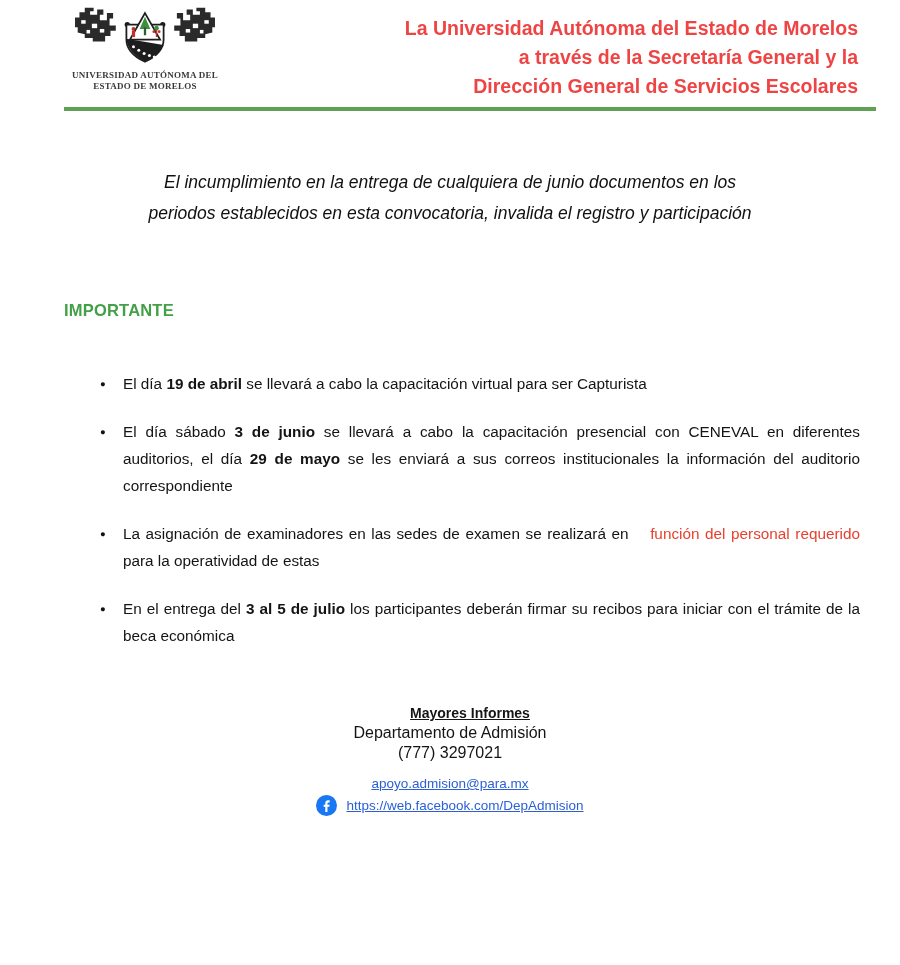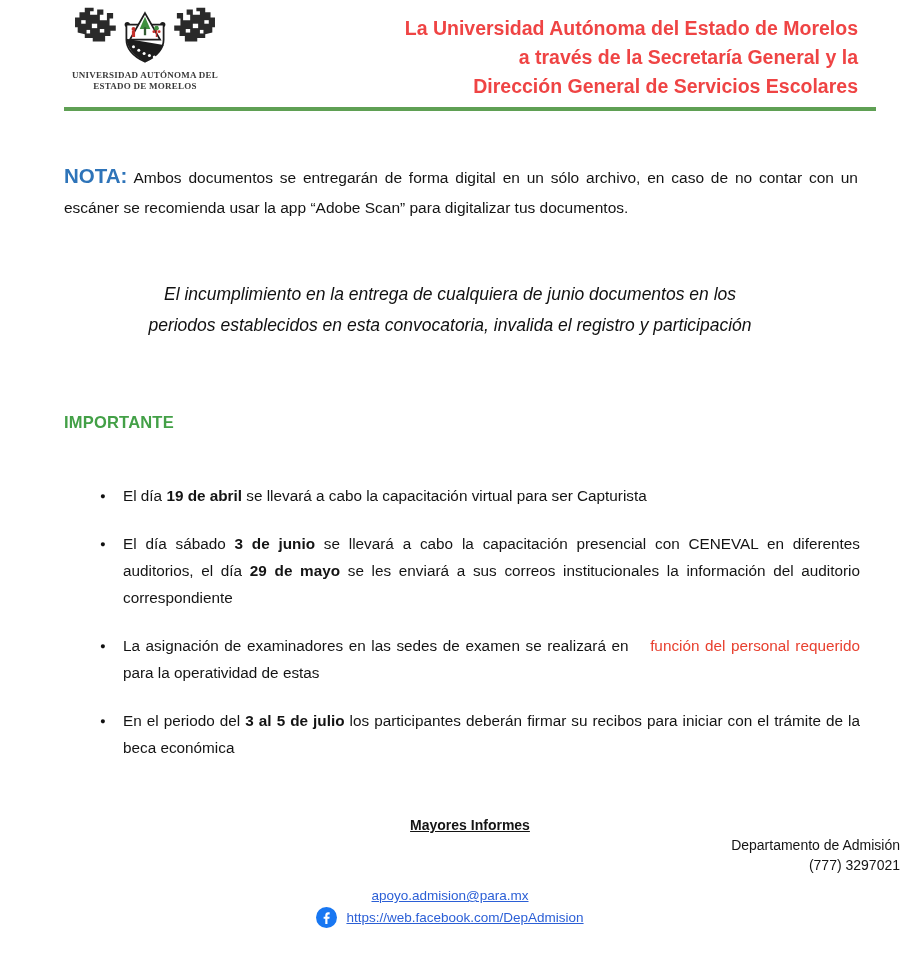--- a/index.html
+++ b/index.html
@@ -60,21 +60,21 @@
     font-size:9.5px; line-height:27px; color:#111;
   }
   ul.bullets .b { font-weight:bold; }
   ul.bullets .r { color:var(--alert-red,#E8402F);margin-left:16px; }
   
   .footer { margin-top:54px; text-align:center; }
   .footer-title {
     font-weight:bold; text-decoration:underline;
     font-size:14px; line-height:20px;padding-left:40px;
   }
-  .footer-line { font-size:14px; line-height:20px;text-align:right; }
+  .footer-line { font-size:16px; line-height:20px; }
   .footer-email {
     display:inline-block; margin-top:13px;
     color:var(--link-blue,#2B5FD6); text-decoration:underline;
     font-size:13.5px; cursor:pointer;
   }
   .fb-row {
     display:flex; justify-content:center; align-items:center;
     gap:9px; margin-top:3px;
   }
   .fb-icon { width:21px; height:21px; display:block; cursor:pointer; }
@@ -135,34 +135,33 @@
       </div>
     </div>
     <div class="header-title">
       <div>La Universidad Autónoma del Estado de Morelos</div>
       <div>a través de la Secretaría General y la</div>
       <div>Dirección General de Servicios Escolares</div>
     </div>
   </div>
   <div class="green-rule"></div>
 
-  <p class="nota"><span class="nota-label">NOTA:</span> <span>Ambos documentos se entregarán de forma digital en un sólo archivo, en caso de no contar con un escáner se recomienda usar la app “Adobe Scan” para digitalizar tus documentos.</span></p>
 
   <div class="notice">
     <div>El incumplimiento en la entrega de cualquiera de junio documentos en los</div>
     <div>periodos establecidos en esta convocatoria, invalida el registro y participación</div>
   </div>
 
   <div class="important-heading">IMPORTANTE</div>
 
   <ul class="bullets">
       <li><span class="">El día </span><span class="b">19 de abril</span><span class=""> se llevará a cabo la capacitación virtual para ser Capturista</span></li>
       <li><span class="">El día sábado </span><span class="b">3 de junio</span><span class=""> se llevará a cabo la capacitación presencial con CENEVAL en diferentes auditorios, el día </span><span class="b">29 de mayo</span><span class=""> se les enviará a sus correos institucionales la información del auditorio correspondiente</span></li>
       <li><span class="">La asignación de examinadores en las sedes de examen se realizará en </span><span class="r">función del personal requerido</span><span class=""> para la operatividad de estas</span></li>
-      <li><span class="">En el periodo del </span><span class="b">3 al 5 de julio</span><span class=""> los participantes deberán firmar su recibos para iniciar con el trámite de la beca económica</span></li>
+      <li><span class="">En el entrega del </span><span class="b">3 al 5 de julio</span><span class=""> los participantes deberán firmar su recibos para iniciar con el trámite de la beca económica</span></li>
     </ul>
 
   <div class="footer">
     <div class="footer-title">Mayores Informes</div>
     <div class="footer-line">Departamento de Admisión</div>
     <div class="footer-line">(777) 3297021</div>
     <div>
       <a class="footer-email">apoyo.admision@para.mx</a>
     </div>
     <div class="fb-row">

